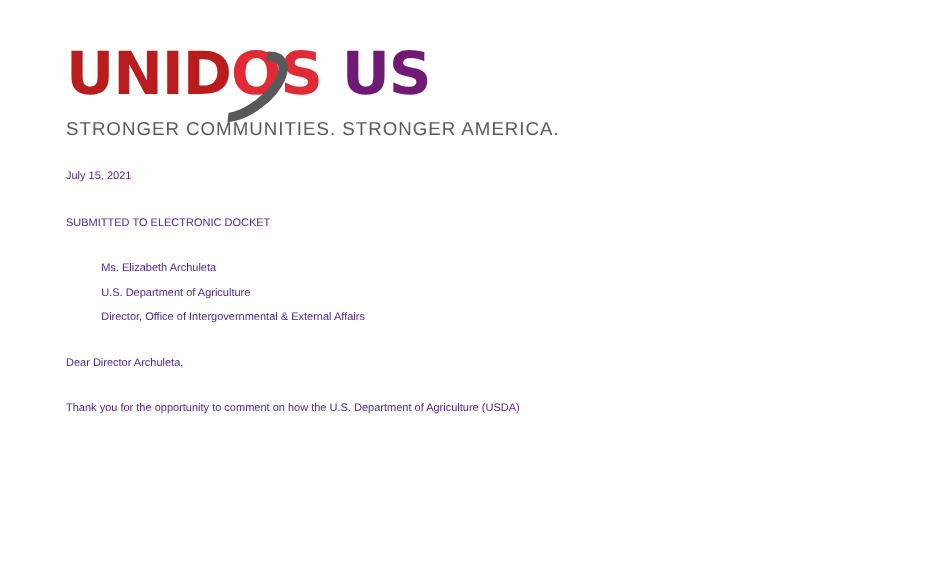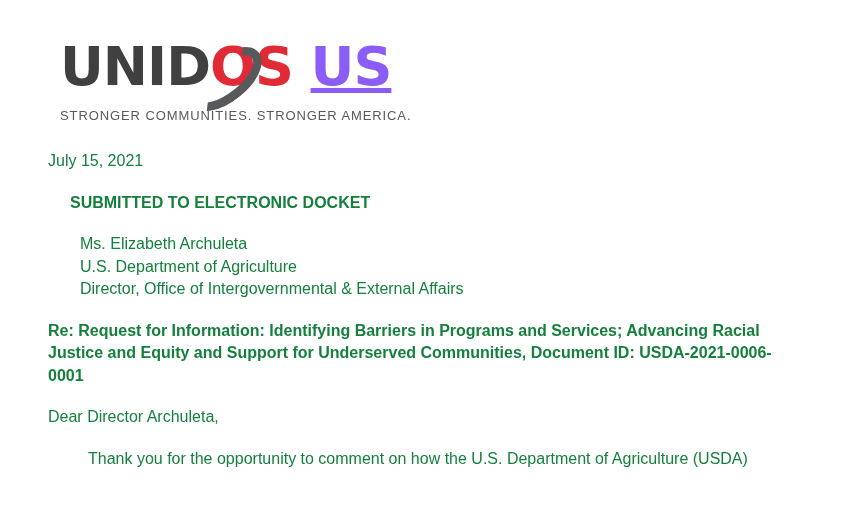--- a/index.html
+++ b/index.html
@@ -29,75 +29,72 @@
     font-family: "DejaVu Sans", sans-serif;
     font-weight: bold;
     font-size: 54px;
     letter-spacing: -1px;
     line-height: 58px;
     white-space: nowrap;
     position: relative;
     height: 62px;
   }
   .logo-unid {
-    color: #404040;
+    color: #b91c1c;
     margin-top: 16px;
   }
   .logo-o {
     color: #e02b36;
     position: relative;
   }
   .logo-s-red {
     color: #e02b36;
   }
   .logo-us {
-    color: #8b5cf6;
-    text-decoration: underline;
+    color: #701a75;
   }
   .logo-swoosh {
     position: absolute;
     left: 122px;
     top: 18px;
     width: 86px;
     height: 46px;
     border: 9px solid #58595b;
     border-radius: 50%;
     border-top-color: transparent;
     border-left-color: transparent;
     transform: rotate(-38deg);
     box-sizing: border-box;
     pointer-events: none;
   }
   .logo-tagline {
     margin-top: 8px;
     font-family: "Liberation Sans", sans-serif;
-    font-size: 13px;
+    font-size: 17px;
     letter-spacing: 0.9px;
     color: #58595b;
     white-space: nowrap;
   }
   .body-text {
     position: absolute;
-    left: 48px;
+    left: 60px;
     top: 150px;
     width: 726px;
-    color: #15803d;
-    font-size: 16px;
+    color: #4c1d95;
+    font-size: 10px;
     line-height: 22.5px;
   }
   .blk {
     margin-bottom: 19px;
   }
   .blk.tight {
     margin-bottom: 0;
-    margin-left: 40px;
   }
   .bold {
-    font-weight: bold;
-    margin-left: 22px;
+    font-weight: normal;
   }
   .subject {
     font-weight: bold;
     line-height: 22.5px;
   }
   .addr-line {
     display: block;
     margin-left: 32px;
   }
   .para {
@@ -122,21 +119,20 @@
     <div class="blk">July 15, 2021</div>
 
     <div class="blk bold">SUBMITTED TO ELECTRONIC DOCKET</div>
 
     <div class="blk">
       <span class="addr-line">Ms. Elizabeth Archuleta</span>
       <span class="addr-line">U.S. Department of Agriculture</span>
       <span class="addr-line">Director, Office of Intergovernmental &amp; External Affairs</span>
     </div>
 
-    <div class="blk subject">Re: Request for Information: Identifying Barriers in Programs and Services; Advancing Racial Justice and Equity and Support for Underserved Communities, Document ID: USDA-2021-0006-0001</div>
 
     <div class="blk">Dear Director Archuleta,</div>
 
     <div class="blk tight para">Thank you for the opportunity to comment on how the U.S. Department of Agriculture (USDA)</div>
 
   </div>
 
 </div>
 
 </body></html>

